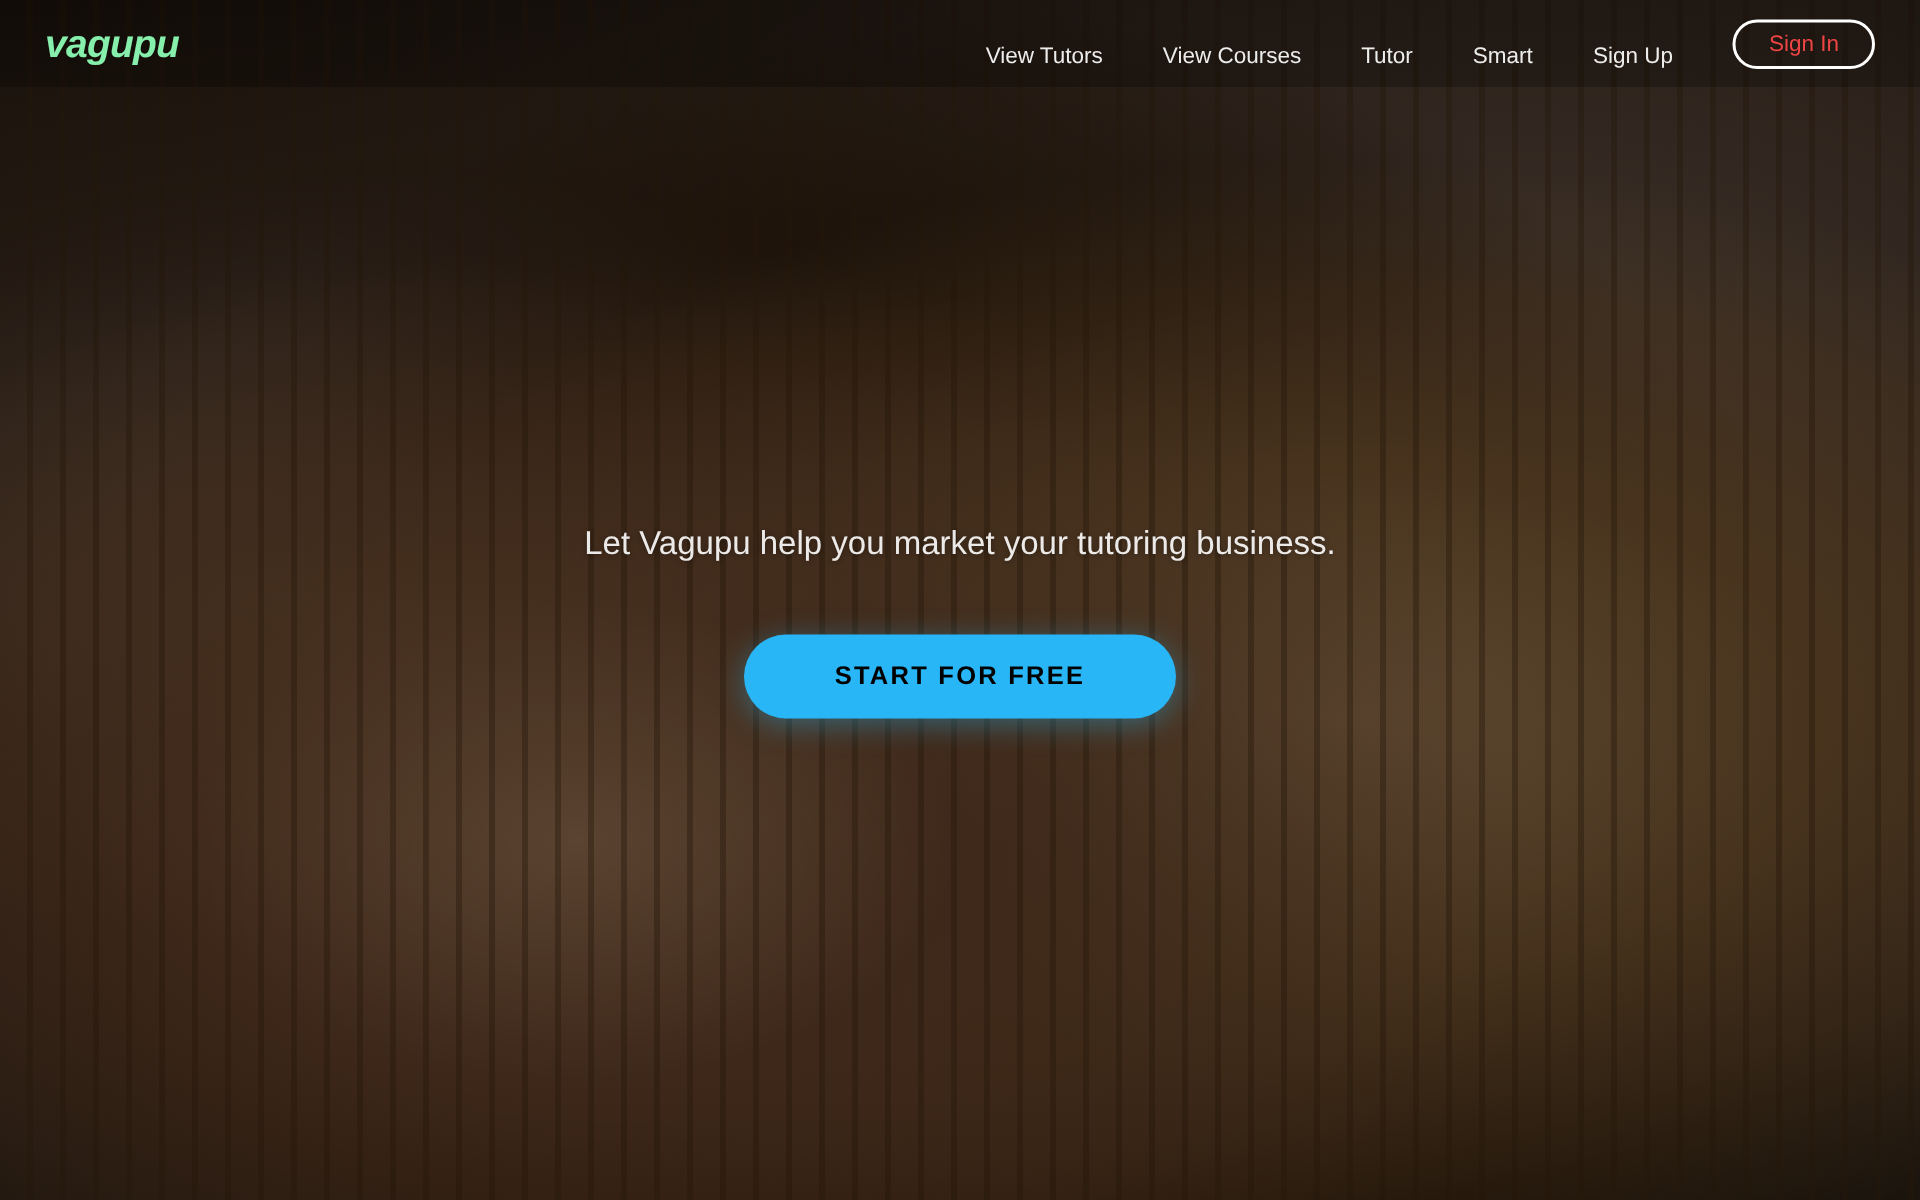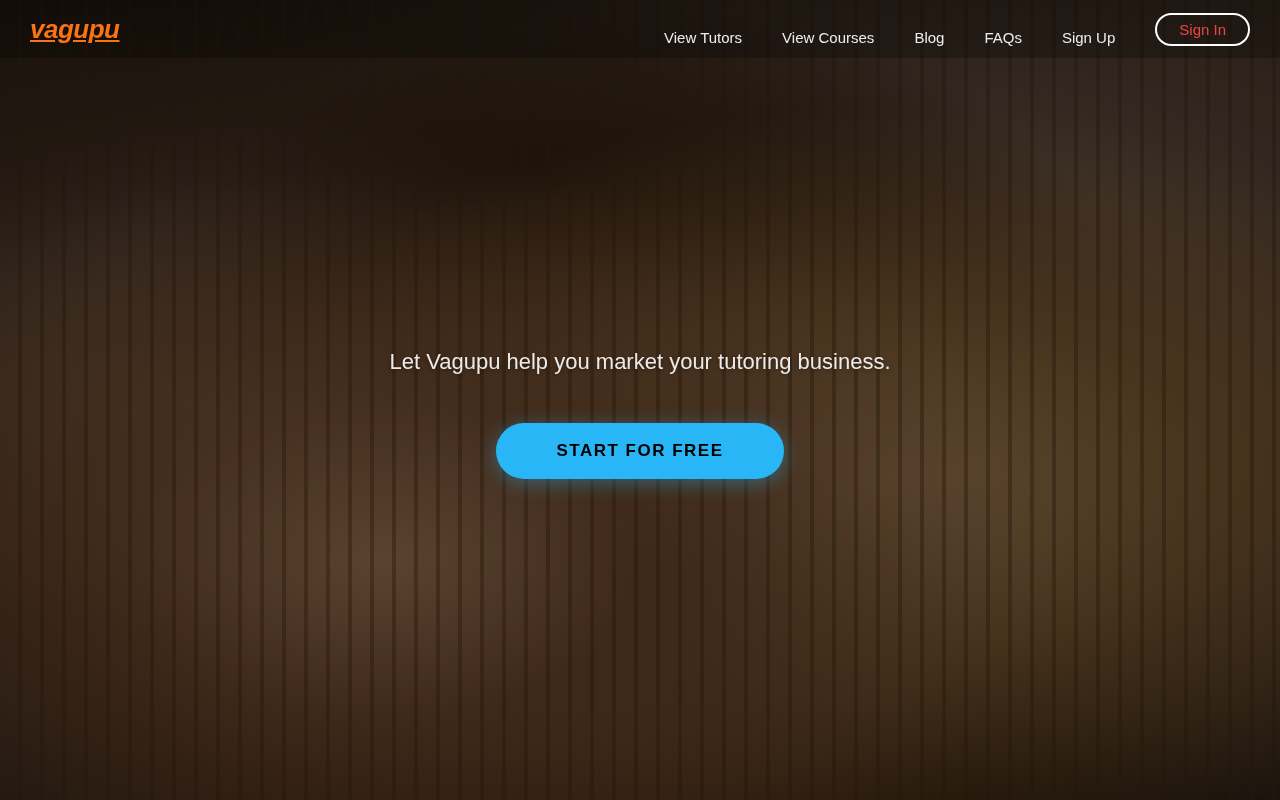--- a/index.html
+++ b/index.html
@@ -80,24 +80,23 @@
 
     .logo {
       display: flex;
       align-items: center;
       cursor: pointer;
     }
 
     .logo-text {
       font-size: 26px;
       font-weight: 700;
-      color: #f97316;
+      color: #86efac;
       letter-spacing: -0.5px;
       font-style: italic;
-      text-decoration: underline;
     }
 
     .nav-links {
       display: flex;
       align-items: flex-end;
       gap: 40px;
     }
 
     .nav-link {
       color: #ffffff;
@@ -176,22 +175,22 @@
   <div class="hero-bg"></div>
 
   <nav class="navbar">
     <div class="logo">
       <span class="logo-text">vagupu</span>
     </div>
 
     <div class="nav-links">
       <a class="nav-link">View Tutors</a>
       <a class="nav-link">View Courses</a>
-      <a class="nav-link">Blog</a>
-      <a class="nav-link">FAQs</a>
+      <a class="nav-link">Tutor</a>
+      <a class="nav-link">Smart</a>
       <a class="nav-link">Sign Up</a>
       <a class="nav-signin">Sign In</a>
     </div>
   </nav>
 
   <div class="hero-content">
     <p class="hero-subtitle">Let Vagupu help you market your tutoring business.</p>
     <button class="cta-button">START FOR FREE</button>
   </div>
 </div>

